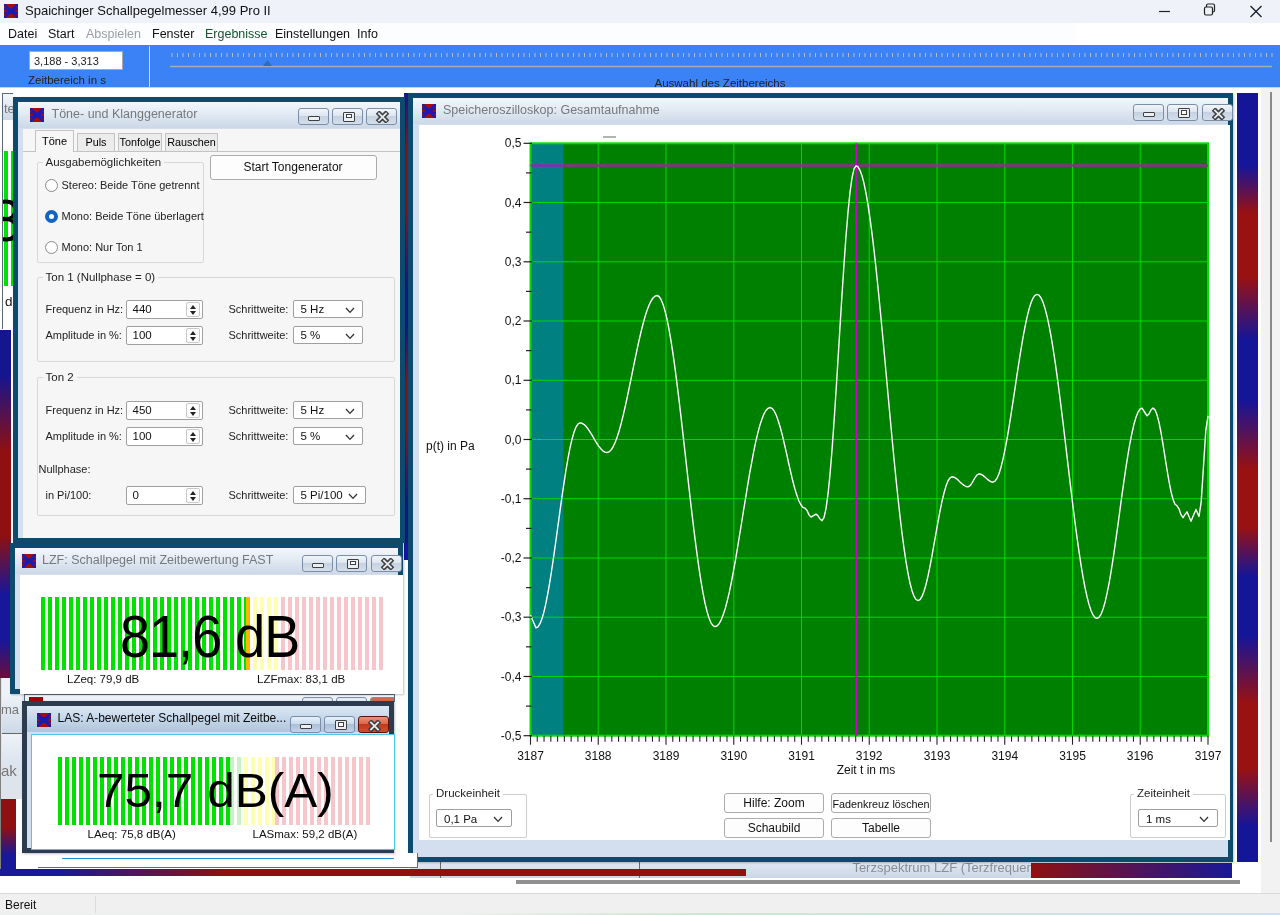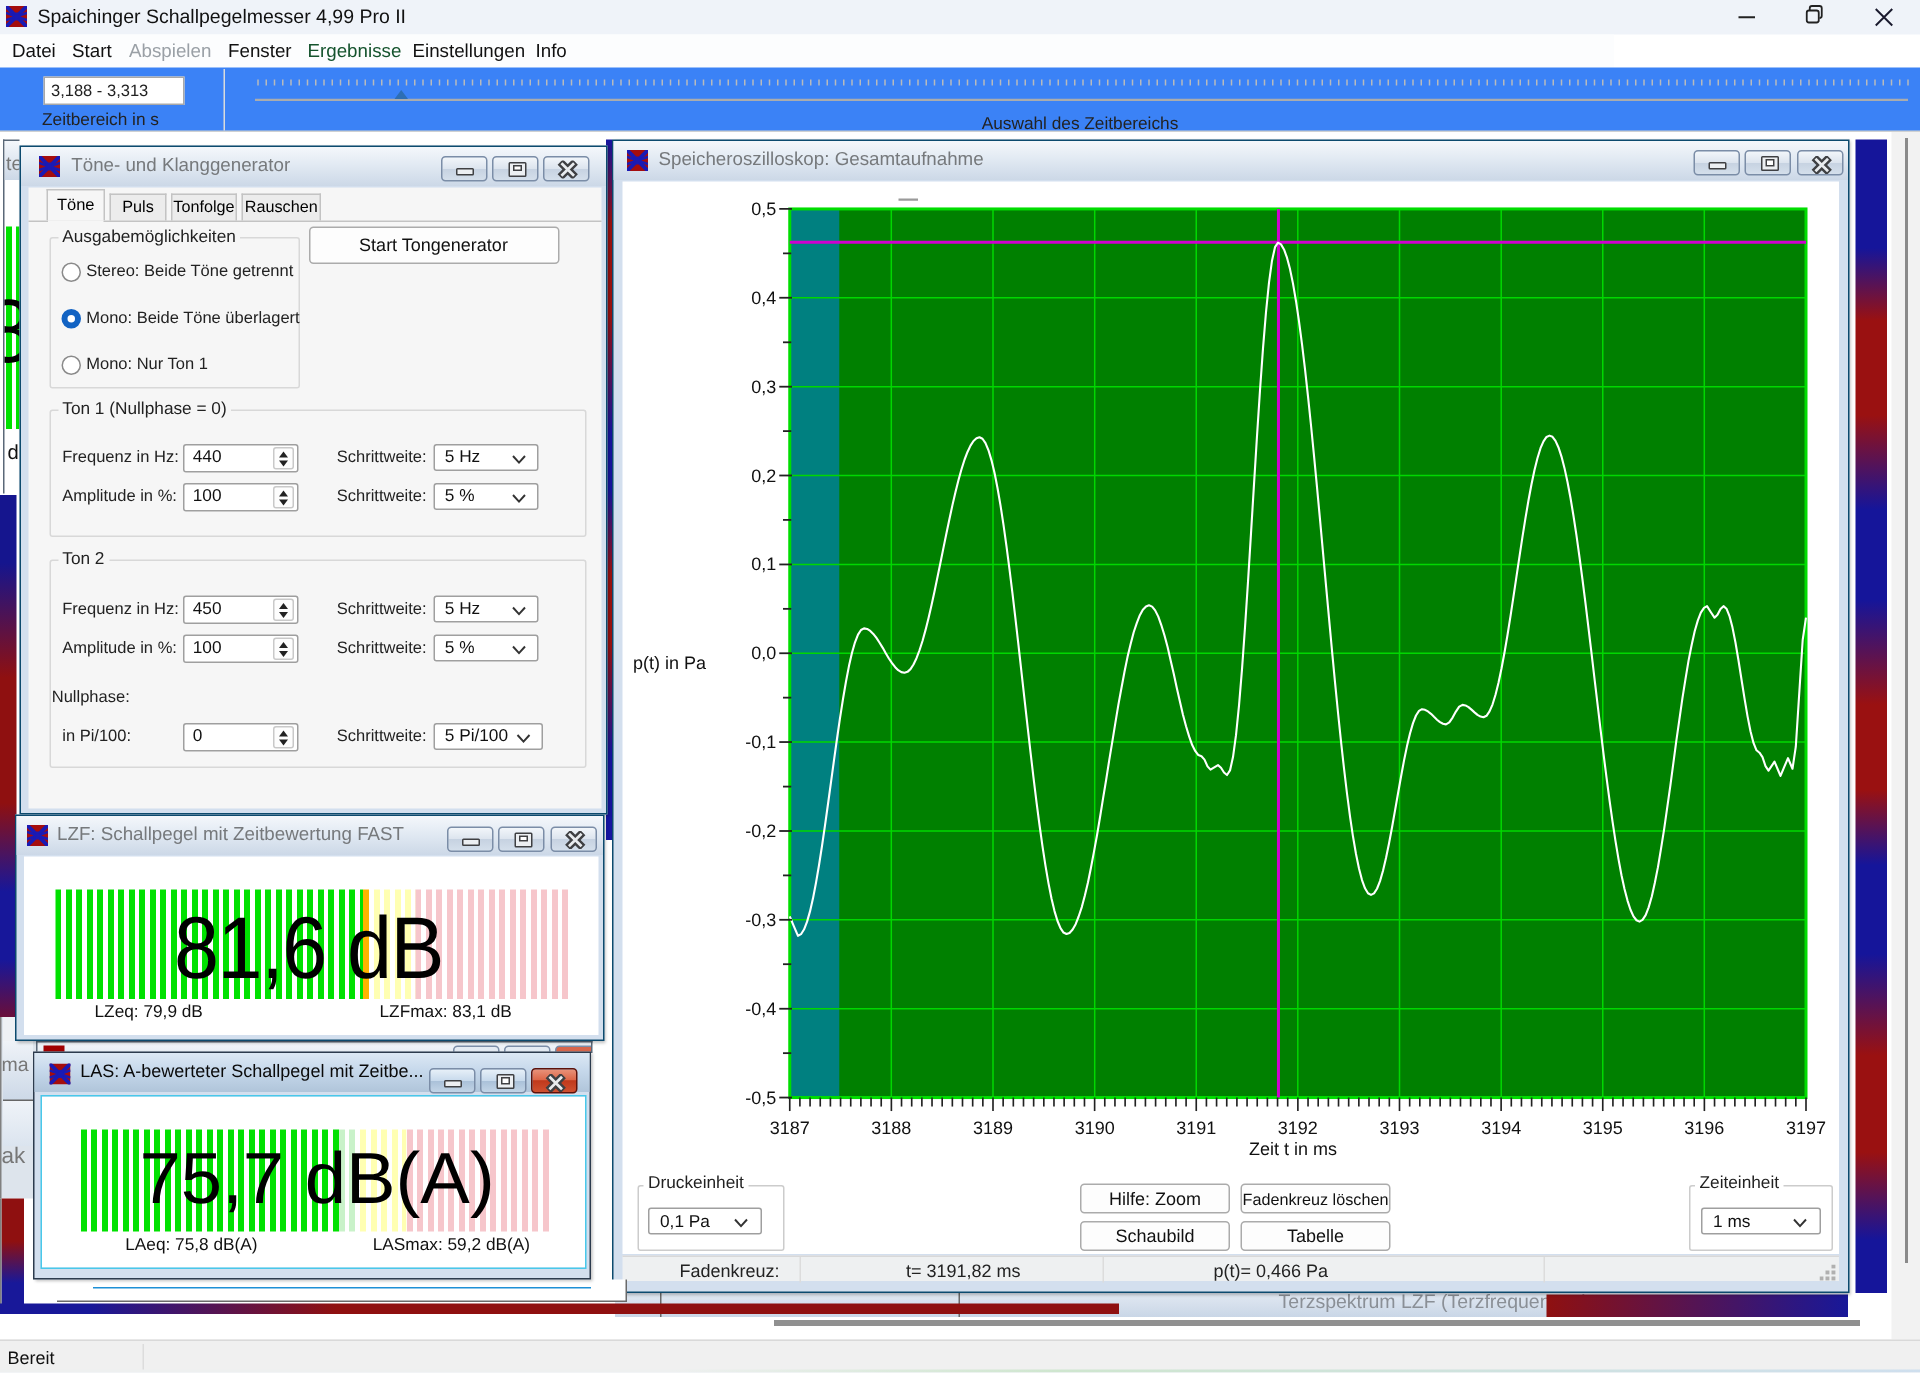--- a/index.html
+++ b/index.html
@@ -5,21 +5,21 @@
 .abs{position:absolute;}
 
 #titlebar{left:0;top:0;width:1280px;height:23px;background:#eff3f9;}
 #titlebar .ttl{position:absolute;left:25px;top:3px;font-size:13px;color:#111;}
 #menubar{left:0;top:23px;width:1076px;height:22px;background:#fcfdfe;text-decoration:underline;}
 #menubar span{position:absolute;top:4px;font-size:12.5px;color:#111;}
 #toolbar{left:0;top:45px;width:1280px;height:43px;background:#3b82f6;border-bottom:1px solid #cfd1d2;}
 #tbbox{position:absolute;left:29px;top:6px;width:94px;height:19px;background:#fff;border:1px solid #a8a8a8;font-size:11px;color:#222;padding:3px 0 0 4px;}
 .vsep{position:absolute;background:#d9dbdc;width:1px;}
 
-.win{position:absolute;border:1px solid #0c4a6e;background:#d3dfee;box-shadow:1px 1px 2px rgba(0,0,0,0.25);padding-left:24px;}
+.win{position:absolute;border:5px solid #0c4a6e;background:#d3dfee;box-shadow:1px 1px 2px rgba(0,0,0,0.25);padding-left:24px;}
 .wtb{position:absolute;left:0;top:0;right:0;height:26px;background:linear-gradient(#f4f7fb 0%,#e2eaf3 45%,#ccd8e7 100%);}
 .wtb.act{background:linear-gradient(#dce8f4 0%,#c6d8eb 45%,#b0c5da 100%);}
 .wtitle{position:absolute;top:5px;font-size:12.5px;white-space:nowrap;}
 .wbtn{position:absolute;width:31px;height:17px;border:1px solid #7b8da7;border-radius:3px;background:linear-gradient(#f2f6fa,#dce4ee 49%,#c6d2e1 50%,#d4dfeb);}
 .wbtn.act{background:linear-gradient(#e7f0f8,#c8daec 49%,#a9c0d8 50%,#c2d4e6);}
 .wbtn.red{background:linear-gradient(#e8927a 0%,#dd6749 45%,#c0391c 50%,#cf5030 100%);border-color:#5c120b;}
 .wcontent{position:absolute;background:#f6f6f6;}
 
 .gmin{position:absolute;left:9px;top:7px;width:12px;height:5px;background:#eceff2;border:1.6px solid #3f4043;border-radius:1px;}
 .gmax{position:absolute;left:10px;top:3px;width:12px;height:10px;background:#eceff2;border:1.8px solid #3f4043;border-radius:1px;}
@@ -523,38 +523,20 @@
       </svg></div>
 <div class="btn" style="left:311px;top:695px;width:100px;height:20px;padding-top:2px">Hilfe: Zoom</div>
 <div class="btn" style="left:418px;top:695px;width:100px;height:20px;padding-top:4px;font-size:10.8px">Fadenkreuz löschen</div>
 <div class="btn" style="left:311px;top:720px;width:100px;height:20px;padding-top:2px">Schaubild</div>
 <div class="btn" style="left:418px;top:720px;width:100px;height:20px;padding-top:2px">Tabelle</div>
 <div class="gbox" style="left:717px;top:696px;width:96px;height:44px;border-color:#cccccc"></div>
 <div class="glabel" style="left:721px;top:689px;background:#fff">Zeiteinheit</div>
 <div class="dd" style="left:725px;top:711px;width:80px">1 ms<svg class="abs" style="left:60px;top:6px" width="10" height="7" viewBox="0 0 10 7">
         <path d="M1 1 L5 5.4 L9 1" fill="none" stroke="#333" stroke-width="1.3"></path>
       </svg></div>
-<div class="abs" style="left:6px;top:743px;width:811px;height:17px;background:#eef0f1;border-top:1px solid #d8d8d8;font-size:12px;color:#222">
-<div class="abs" style="left:118px;top:0;width:1px;height:17px;background:#dcdcdc"></div>
-<div class="abs" style="left:320px;top:0;width:1px;height:17px;background:#dcdcdc"></div>
-<div class="abs" style="left:614px;top:0;width:1px;height:17px;background:#dcdcdc"></div>
-<div class="abs" style="left:38px;top:2px">Fadenkreuz:</div>
-<div class="abs" style="left:189px;top:2px">t= 3191,82 ms</div>
-<div class="abs" style="left:394px;top:2px">p(t)= 0,466 Pa</div>
-<svg class="abs" style="right:2px;top:5px" width="11" height="11">
-        <g fill="#b0b0b0">
-          <rect x="8" y="0" width="2.6" height="2.6"></rect>
-          <rect x="8" y="4" width="2.6" height="2.6"></rect>
-          <rect x="8" y="8" width="2.6" height="2.6"></rect>
-          <rect x="4" y="4" width="2.6" height="2.6"></rect>
-          <rect x="4" y="8" width="2.6" height="2.6"></rect>
-          <rect x="0" y="8" width="2.6" height="2.6"></rect>
-        </g>
-      </svg>
-</div>
 </div>
 <div class="win" style="left:12.5px;top:96.5px;width:392px;height:446px;overflow:hidden">
 <div class="wtb"></div>
 <svg class="abs" style="left:12px;top:6px" width="14" height="14" viewBox="0 0 14 14">
 <rect width="14" height="14" fill="#a50d0d"></rect>
 <g stroke="#1a1ab4" fill="#1a1ab4">
 <line x1="0" y1="0" x2="14" y2="14" stroke-width="2.5"></line>
 <line x1="14" y1="0" x2="0" y2="14" stroke-width="2.5"></line>
 <line x1="0" y1="4.6" x2="14" y2="9.4" stroke-width="1.7"></line>
 <line x1="0" y1="9.4" x2="14" y2="4.6" stroke-width="1.7"></line>

